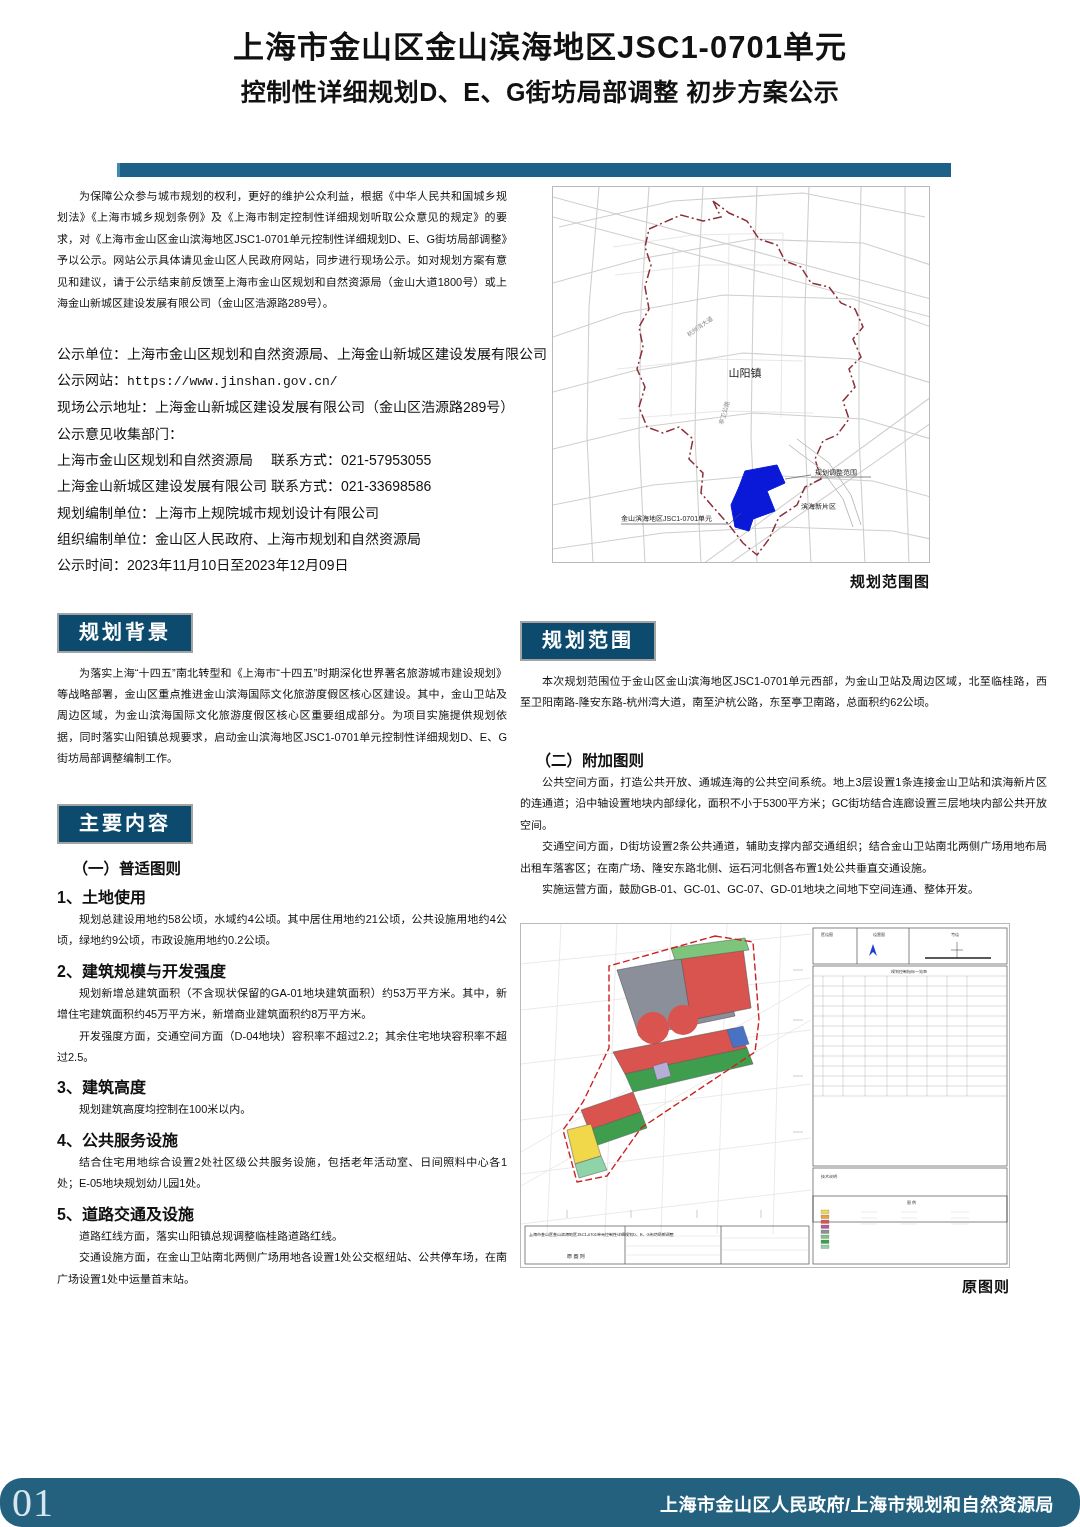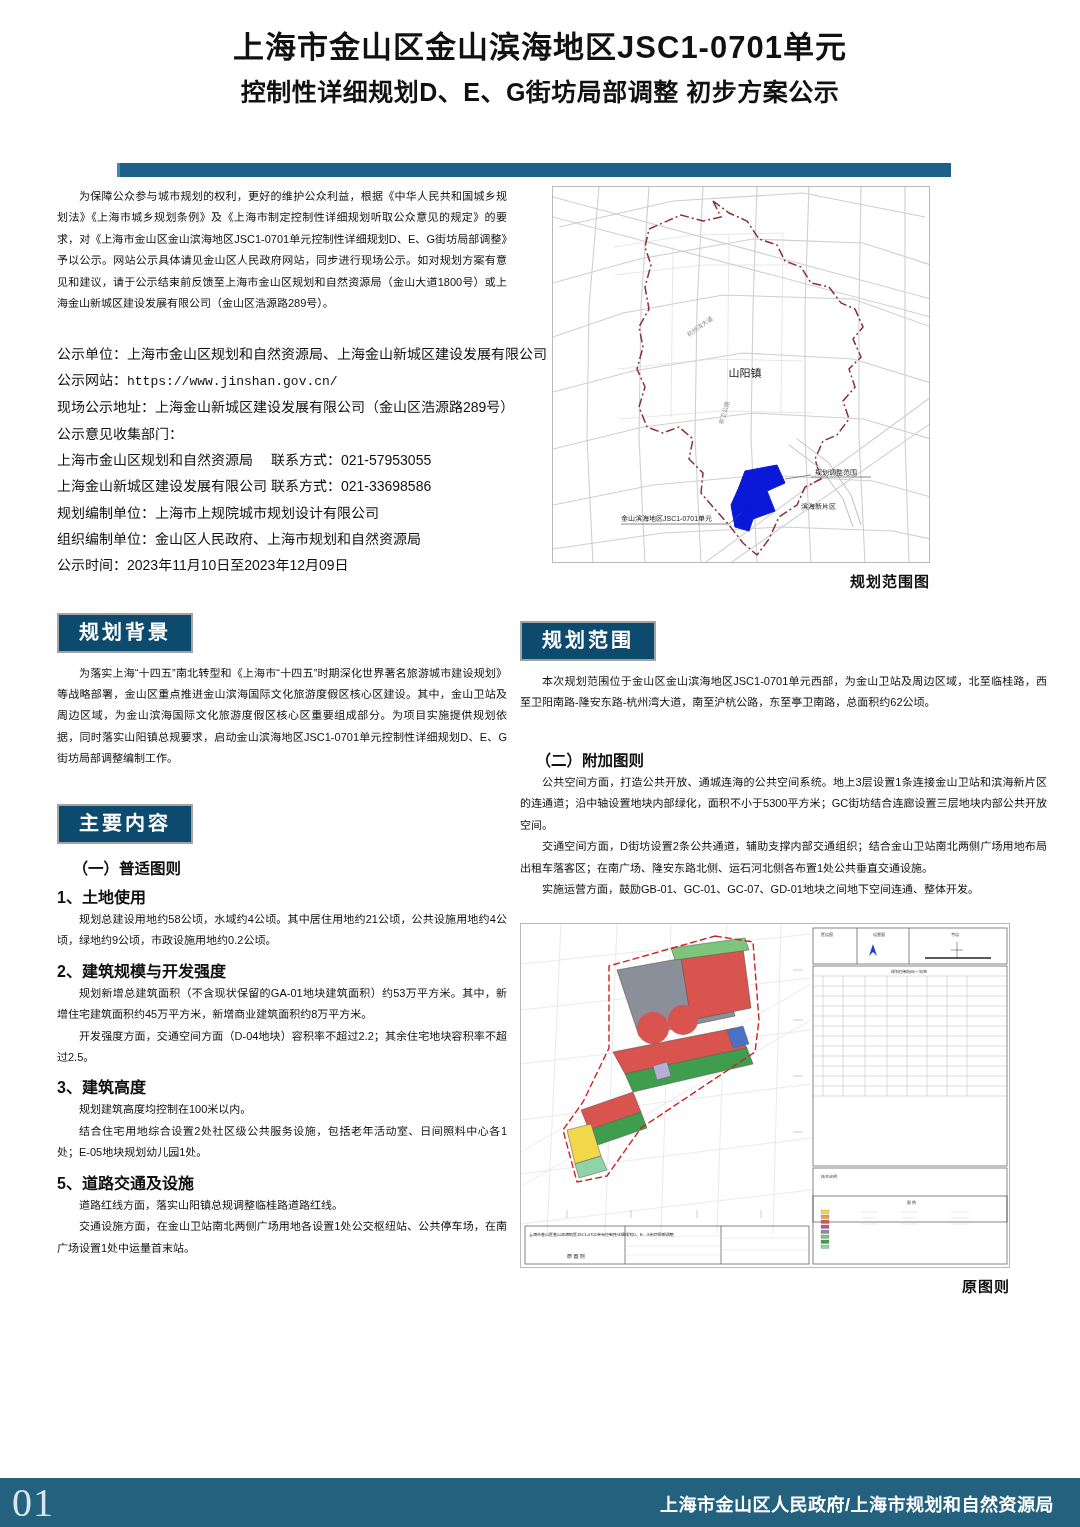--- a/index.html
+++ b/index.html
@@ -139,20 +139,21 @@
   .footer {
     position: absolute;
     left: 0;
     bottom: 0;
     width: 1080px;
     height: 49px;
     background: #23617f;
     display: flex;
     align-items: center;
     justify-content: space-between;
+    border-radius: 22px;
   }
   .footer-page {
     font-family: "Liberation Serif", "DejaVu Serif", serif;
     font-size: 40px;
     color: #d6e7ef;
     padding-left: 12px;
     line-height: 1;
     letter-spacing: 1px;
   }
   .footer-org {
@@ -206,20 +207,21 @@
       <h4 class="lvl2">1、土地使用</h4>
       <p class="body indent">规划总建设用地约58公顷，水域约4公顷。其中居住用地约21公顷，公共设施用地约4公顷，绿地约9公顷，市政设施用地约0.2公顷。</p>
 
       <h4 class="lvl2">2、建筑规模与开发强度</h4>
       <p class="body indent">规划新增总建筑面积（不含现状保留的GA-01地块建筑面积）约53万平方米。其中，新增住宅建筑面积约45万平方米，新增商业建筑面积约8万平方米。</p>
       <p class="body indent">开发强度方面，交通空间方面（D-04地块）容积率不超过2.2；其余住宅地块容积率不超过2.5。</p>
 
       <h4 class="lvl2">3、建筑高度</h4>
       <p class="body indent">规划建筑高度均控制在100米以内。</p>
 
+      <h4 class="lvl2">4、公共服务设施</h4>
       <p class="body indent">结合住宅用地综合设置2处社区级公共服务设施，包括老年活动室、日间照料中心各1处；E-05地块规划幼儿园1处。</p>
 
       <h4 class="lvl2">5、道路交通及设施</h4>
       <p class="body indent">道路红线方面，落实山阳镇总规调整临桂路道路红线。</p>
       <p class="body indent">交通设施方面，在金山卫站南北两侧广场用地各设置1处公交枢纽站、公共停车场，在南广场设置1处中运量首末站。</p>
 
     </div>
 
     <div class="col-right">
 

